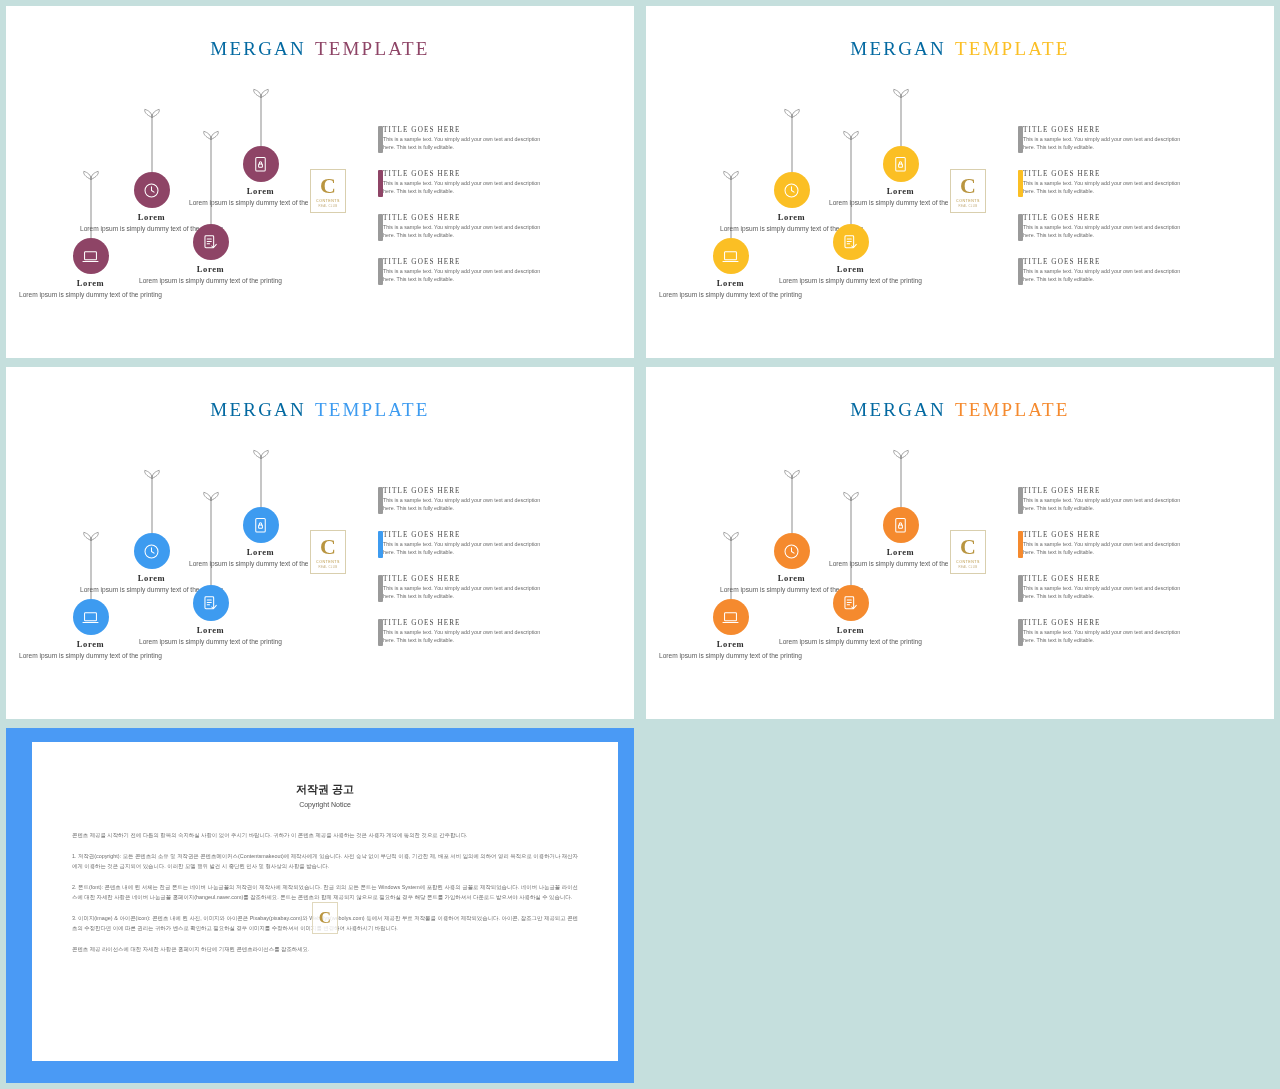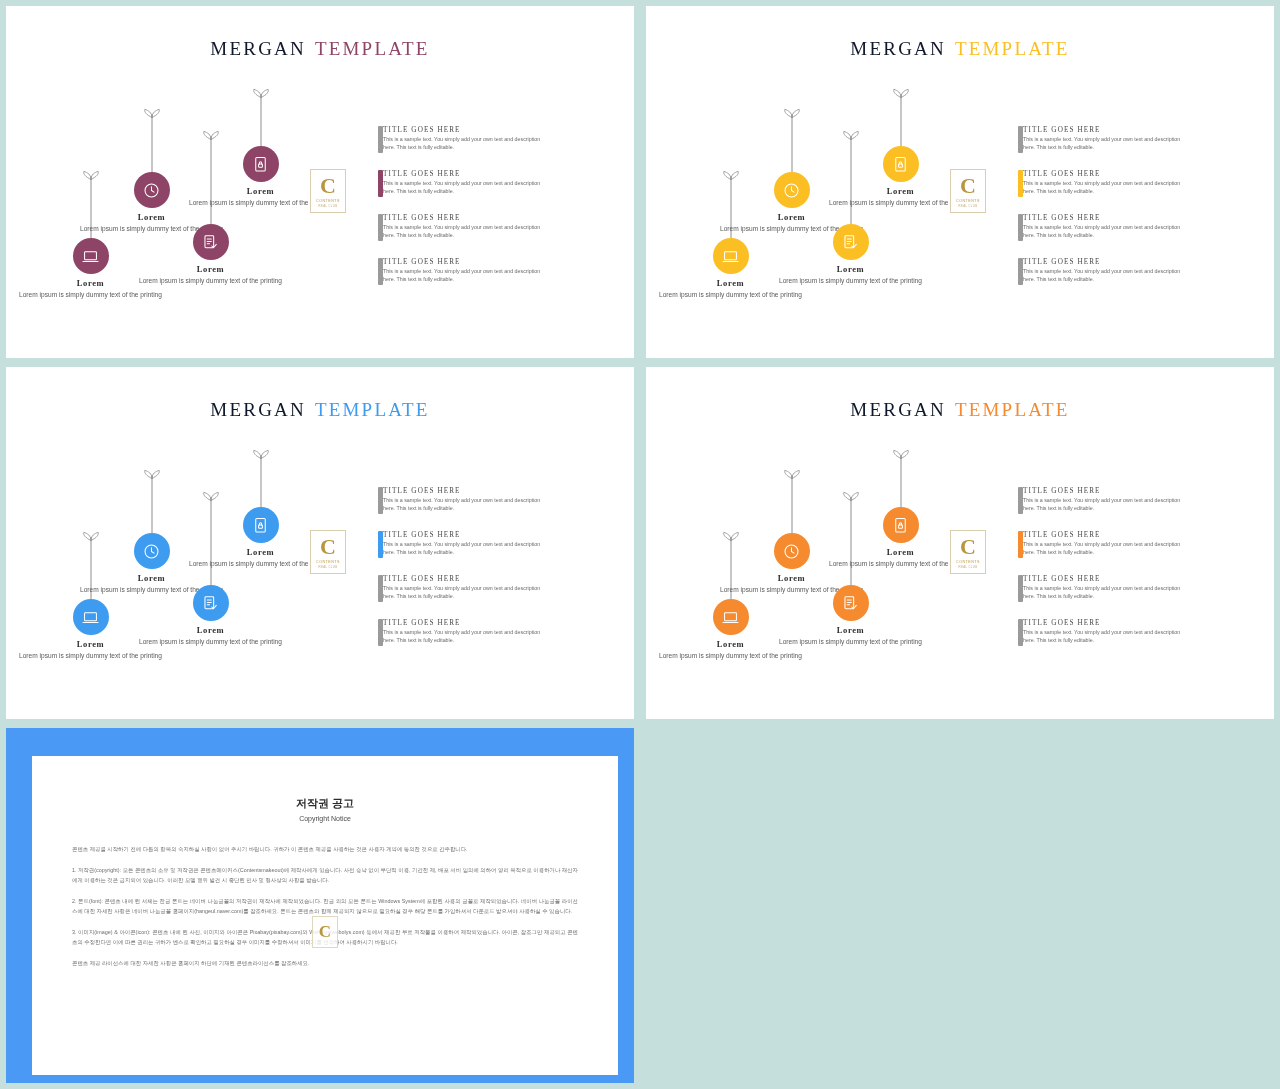--- a/index.html
+++ b/index.html
@@ -23,21 +23,21 @@
   .slide.s3 { left: 646px; top: 367px; width: 628px; height: 352px; }
 
   
   .s-title {
     position: absolute; top: 32px; left: 0; width: 100%;
     text-align: center;
     font-family: "Liberation Serif", serif;
     font-size: 19px; letter-spacing: 2.2px;
     white-space: nowrap;
   }
-  .s-title .w1 { color: #0f172a; font-weight: 400; }
+  .s-title .w1 { color: #0369a1; font-weight: 400; }
   .s-title .w2 { font-weight: 400; margin-left: 9px; }
 
   
   .node { position: absolute; }
   .stem {
     position: absolute; left: 50%; top: 0;
     width: 1px; background: #8d8d8d;
     transform: translateX(-0.5px);
   }
   .sprout {
@@ -91,21 +91,21 @@
   }
   .tbody { font-size: 5.3px; line-height: 1.5; color: #6a6a6a; width: 160px; }
 
   
   .cw-frame {
     position: absolute; left: 6px; top: 728px;
     width: 628px; height: 355px;
     background: #4a9af5;
   }
   .cw-paper {
-    position: absolute; left: 26px; top: 28px;
+    position: absolute; left: 26px; top: 14px;
     width: 586px; height: 319px;
     background: #ffffff;
   }
   .cw-title {
     text-align: center; margin-top: 40px;
     font-size: 11px; font-weight: 700; color: #2b2b2b;
   }
   .cw-sub {
     text-align: center; margin-top: 4px;
     font-size: 7px; color: #4a4a4a;

